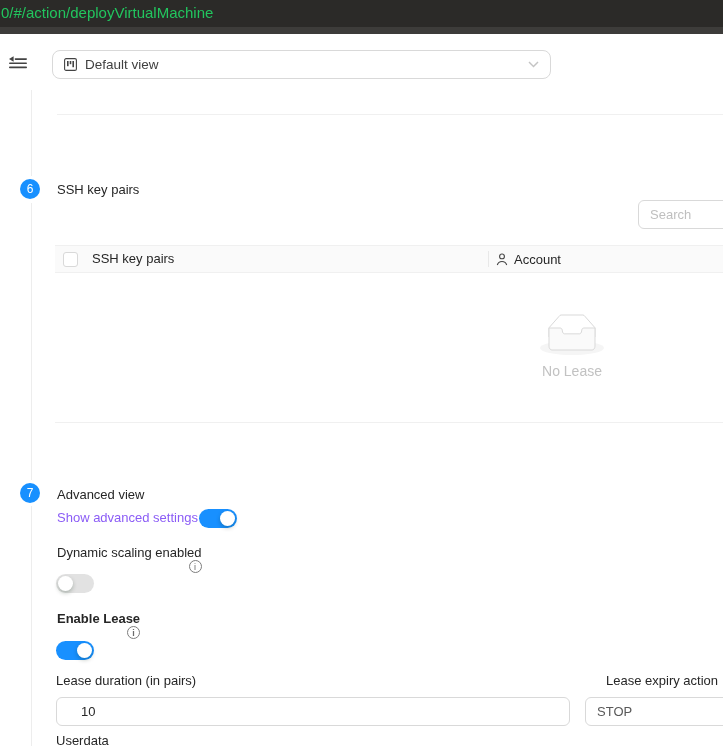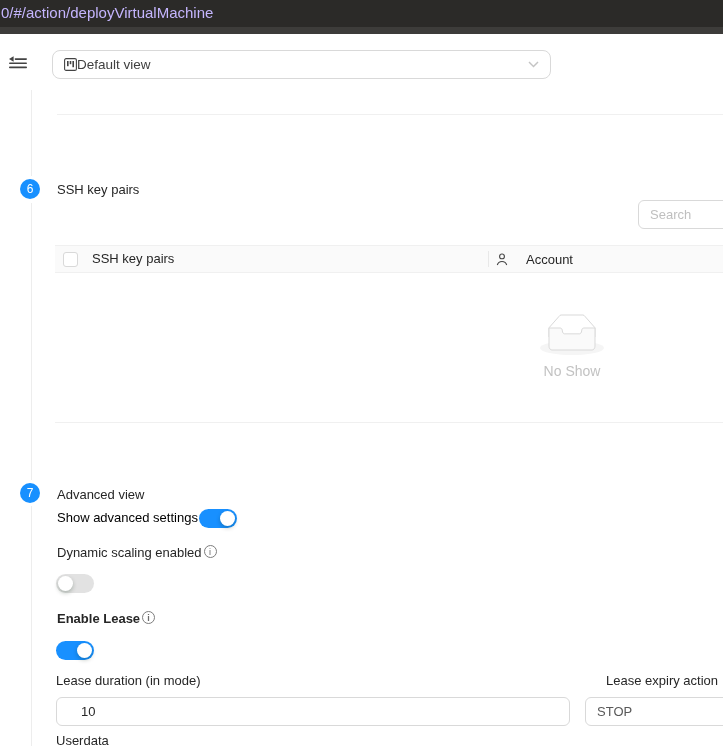--- a/index.html
+++ b/index.html
@@ -8,47 +8,47 @@
     position:relative; overflow:hidden; background:#fff;
     font-family:"Liberation Sans","DejaVu Sans",sans-serif;
     color:#262626;
   }
   .abs { position:absolute; }
 
   
   .titlebar { left:0; top:0; width:723px; height:27px; background:#2b2a28; }
   .titlebar .url {
     display:block; margin-left:1px; line-height:26px;
-    font-size:15px; color:#c4b5fd; white-space:nowrap;
+    font-size:15px; color:#22c55e; white-space:nowrap;
   }
   .titlestrip { left:0; top:27px; width:723px; height:7px; background:#3d3c3a; }
 
   
   .fold-btn { left:9px; top:55px; width:18px; height:16px; cursor:pointer; }
   .view-select {
     left:52px; top:50px; width:499px; height:29px;
     border:1px solid #d9d9d9; border-radius:8px; background:#fff;
-    display:flex; align-items:center; padding:0 11px; cursor:pointer;
+    display:flex; align-items:center; gap:8px; padding:0 11px; cursor:pointer;
   }
   .view-select .label { font-size:13.5px; color:#404040; }
   .view-select .chev { margin-left:auto; display:flex; }
 
   
   .rail { left:31px; width:1px; background:#ededed; }
   .rail.seg1 { top:90px; height:86px; }
   .rail.seg2 { top:203px; height:277px; }
   .rail.seg3 { top:506px; height:240px; }
   .hdiv { height:1px; background:#f0f0f0; }
 
   .step-circle {
     width:20px; height:20px; border-radius:50%; background:#1890ff;
     color:#fff; font-size:12px; display:flex; align-items:center; justify-content:center;
   }
   .sec-title { font-size:13px; color:#262626; }
-  .sub-label { font-size:13px; color:#000000; }
+  .sub-label { font-size:13px; color:#8b5cf6; }
 
   
   .search-input {
     left:638px; top:200px; width:100px; height:29px;
     border:1px solid #d9d9d9; border-radius:6px; padding:0 8px 0 11px;
     font-size:13px; color:#595959; outline:none;
     font-family:"Liberation Sans","DejaVu Sans",sans-serif;
   }
   .search-input::placeholder { color:#bfbfbf; }
 
@@ -58,21 +58,21 @@
     border-top:1px solid #f0f0f0; border-bottom:1px solid #f0f0f0;
   }
   .thead .cb {
     position:absolute; left:8px; top:6px; width:15px; height:15px;
     border:1px solid #d9d9d9; border-radius:3px; background:#fff; cursor:pointer;
   }
   .thead .th1 { position:absolute; left:37px; top:0; line-height:26px; font-size:13px; color:#262626; }
   .thead .colsep { position:absolute; left:433px; top:5px; width:1px; height:16px; background:#e8e8e8; }
   .thead .th2 {
     position:absolute; left:441px; top:0; height:26px;
-    display:flex; align-items:center; gap:18px; font-size:13px; color:#262626;
+    display:flex; align-items:center; gap:6px; font-size:13px; color:#262626;
   }
 
   .empty-img { left:540px; top:314px; }
   .empty-text { left:507px; top:363px; width:130px; text-align:center; font-size:14px; color:#c2c2c2; }
 
   
   .switch { position:absolute; width:38px; height:19px; border-radius:10px; cursor:pointer; }
   .switch .knob {
     position:absolute; top:2px; width:15px; height:15px; border-radius:50%;
     background:#fff; box-shadow:0 2px 4px rgba(0,35,11,.25);
@@ -80,21 +80,21 @@
   .switch.on  { background:#1890ff; }
   .switch.on  .knob { left:21px; }
   .switch.off { background:#e2e2e2; }
   .switch.off .knob { left:2px; }
 
   .info-icon {
     display:inline-flex; align-items:center; justify-content:center;
     width:13px; height:13px; border:1px solid #7d7d7d; border-radius:50%;
     font-size:9px; color:#6b6b6b; margin-left:2px; cursor:pointer; flex:0 0 auto;
   }
-  .lbl-row { display:flex; align-items:flex-start; font-size:13px; color:#262626; }
+  .lbl-row { display:flex; align-items:flex-end; font-size:13px; color:#262626;flex-direction:column; }
 
   .text-input, .select-box {
     height:29px; border:1px solid #d9d9d9; border-radius:6px; background:#fff;
     font-size:13px; padding-left:11px;
     font-family:"Liberation Sans","DejaVu Sans",sans-serif;
   }
   .text-input { width:514px; color:#262626; outline:none; }
   .select-box { width:150px; line-height:27px; color:#595959; cursor:pointer; }
 
   svg { display:block; }
@@ -166,21 +166,21 @@
   <svg width="64" height="41" viewBox="0 0 64 41">
     <g transform="translate(0 1)" fill="none" fill-rule="evenodd">
       <ellipse fill="#f5f5f5" cx="32" cy="33" rx="32" ry="7"></ellipse>
       <g fill-rule="nonzero" stroke="#d9d9d9">
         <path d="M55 12.76L44.854 1.258C44.367.474 43.656 0 42.907 0H21.093c-.749 0-1.46.474-1.947 1.257L9 12.761V22h46v-9.24z"></path>
         <path d="M41.613 15.931c0-1.605.994-2.93 2.227-2.931H55v18.137C55 33.26 53.68 35 52.05 35h-40.1C10.32 35 9 33.259 9 31.137V13h11.16c1.233 0 2.227 1.323 2.227 2.928v.022c0 1.605 1.005 2.901 2.237 2.901h14.752c1.232 0 2.237-1.308 2.237-2.913v-.007z" fill="#fafafa"></path>
       </g>
     </g>
   </svg>
 </div>
-<div class="abs empty-text">No Show</div>
+<div class="abs empty-text">No Lease</div>
 
 <div class="abs hdiv" style="left:55px;top:422px;width:668px;"></div>
 
 <div class="abs step-circle" style="left:20px;top:483px;">
   <span>7</span>
 </div>
 <div class="abs sec-title" style="left:57px;top:487px;">Advanced view</div>
 <div class="abs sub-label" style="left:57px;top:510px;">Show advanced settings</div>
 <div class="switch on" style="left:199px;top:509px;">
   <span class="knob"></span>
@@ -195,21 +195,21 @@
 </div>
 
 <div class="abs lbl-row" style="left:57px;top:611px;font-weight:bold;">
   <span>Enable Lease</span>
   <span class="info-icon">i</span>
 </div>
 <div class="switch on" style="left:56px;top:641px;">
   <span class="knob"></span>
 </div>
 
-<div class="abs lbl-row" style="left:56px;top:673px;">Lease duration (in mode)</div>
+<div class="abs lbl-row" style="left:56px;top:673px;">Lease duration (in pairs)</div>
 <input class="abs text-input" style="left: 56px; top: 697px; padding-left: 24px;" type="text" value="10">
 
 <div class="abs lbl-row" style="left:585px;top:673px;margin-left:21px;">Lease expiry action</div>
 <div class="abs select-box" style="left:585px;top:697px;">
   <span>STOP</span>
 </div>
 
 <div class="abs lbl-row" style="left:56px;top:733px;">Userdata</div>
 
 </body></html>

